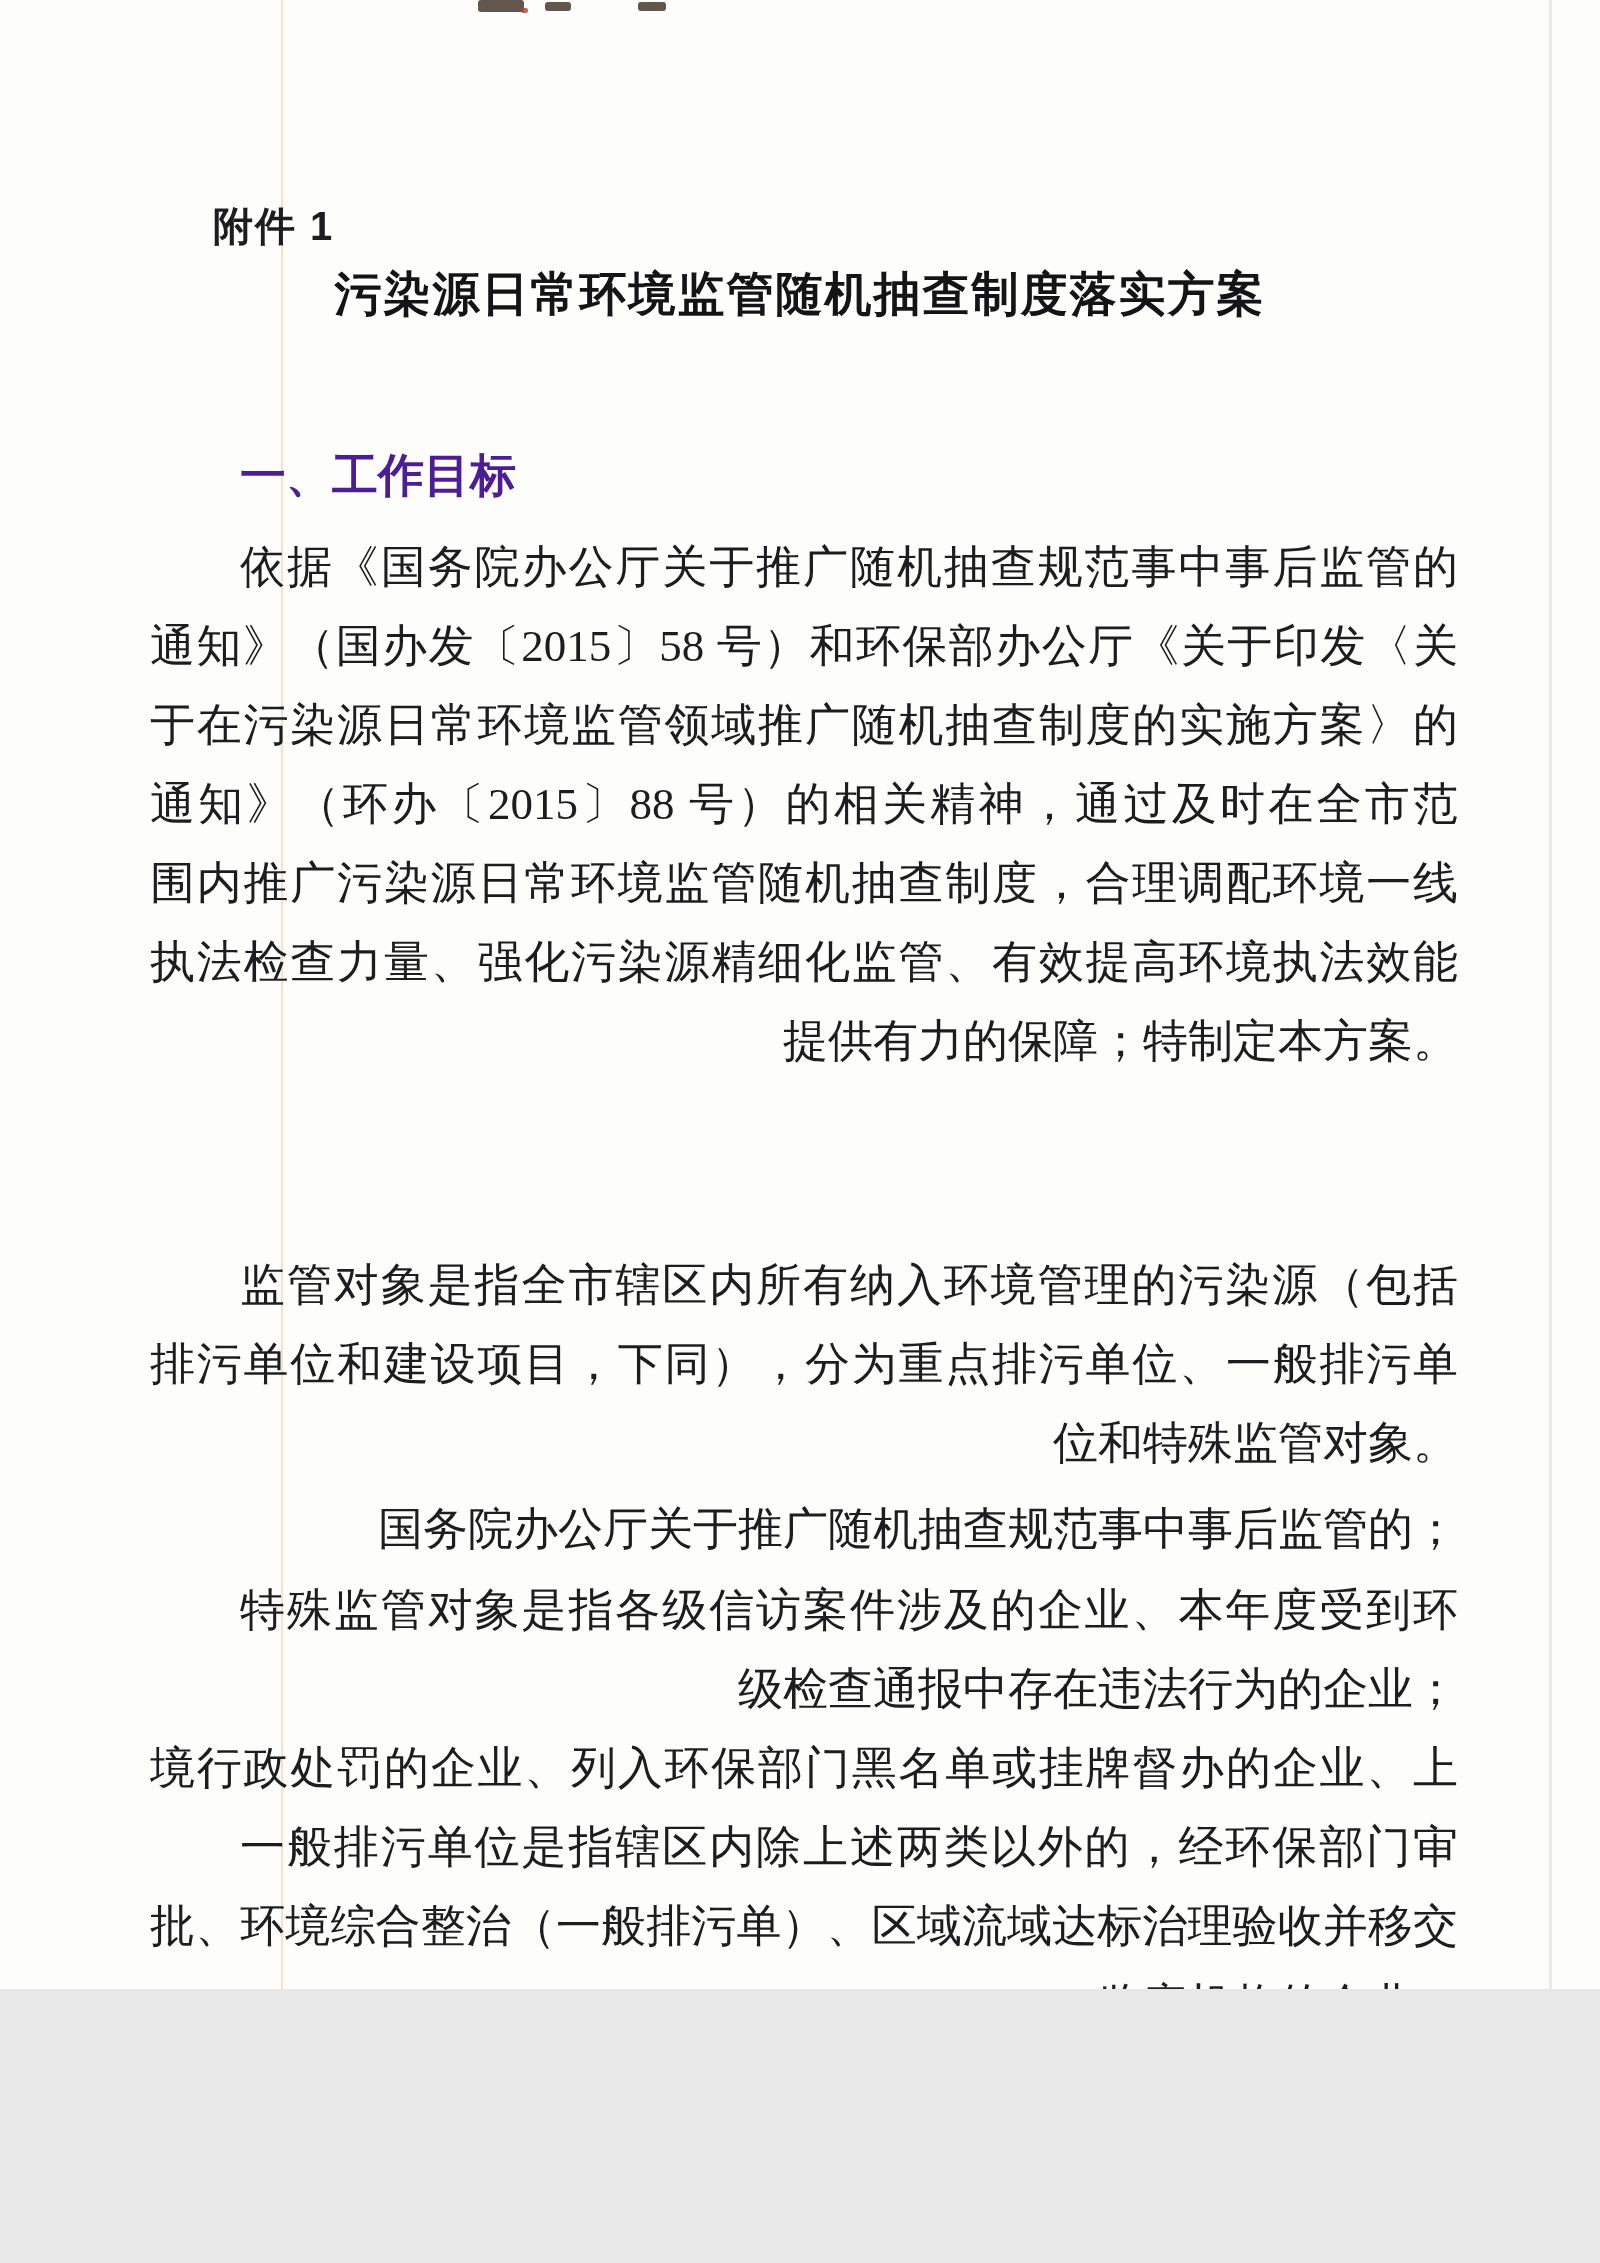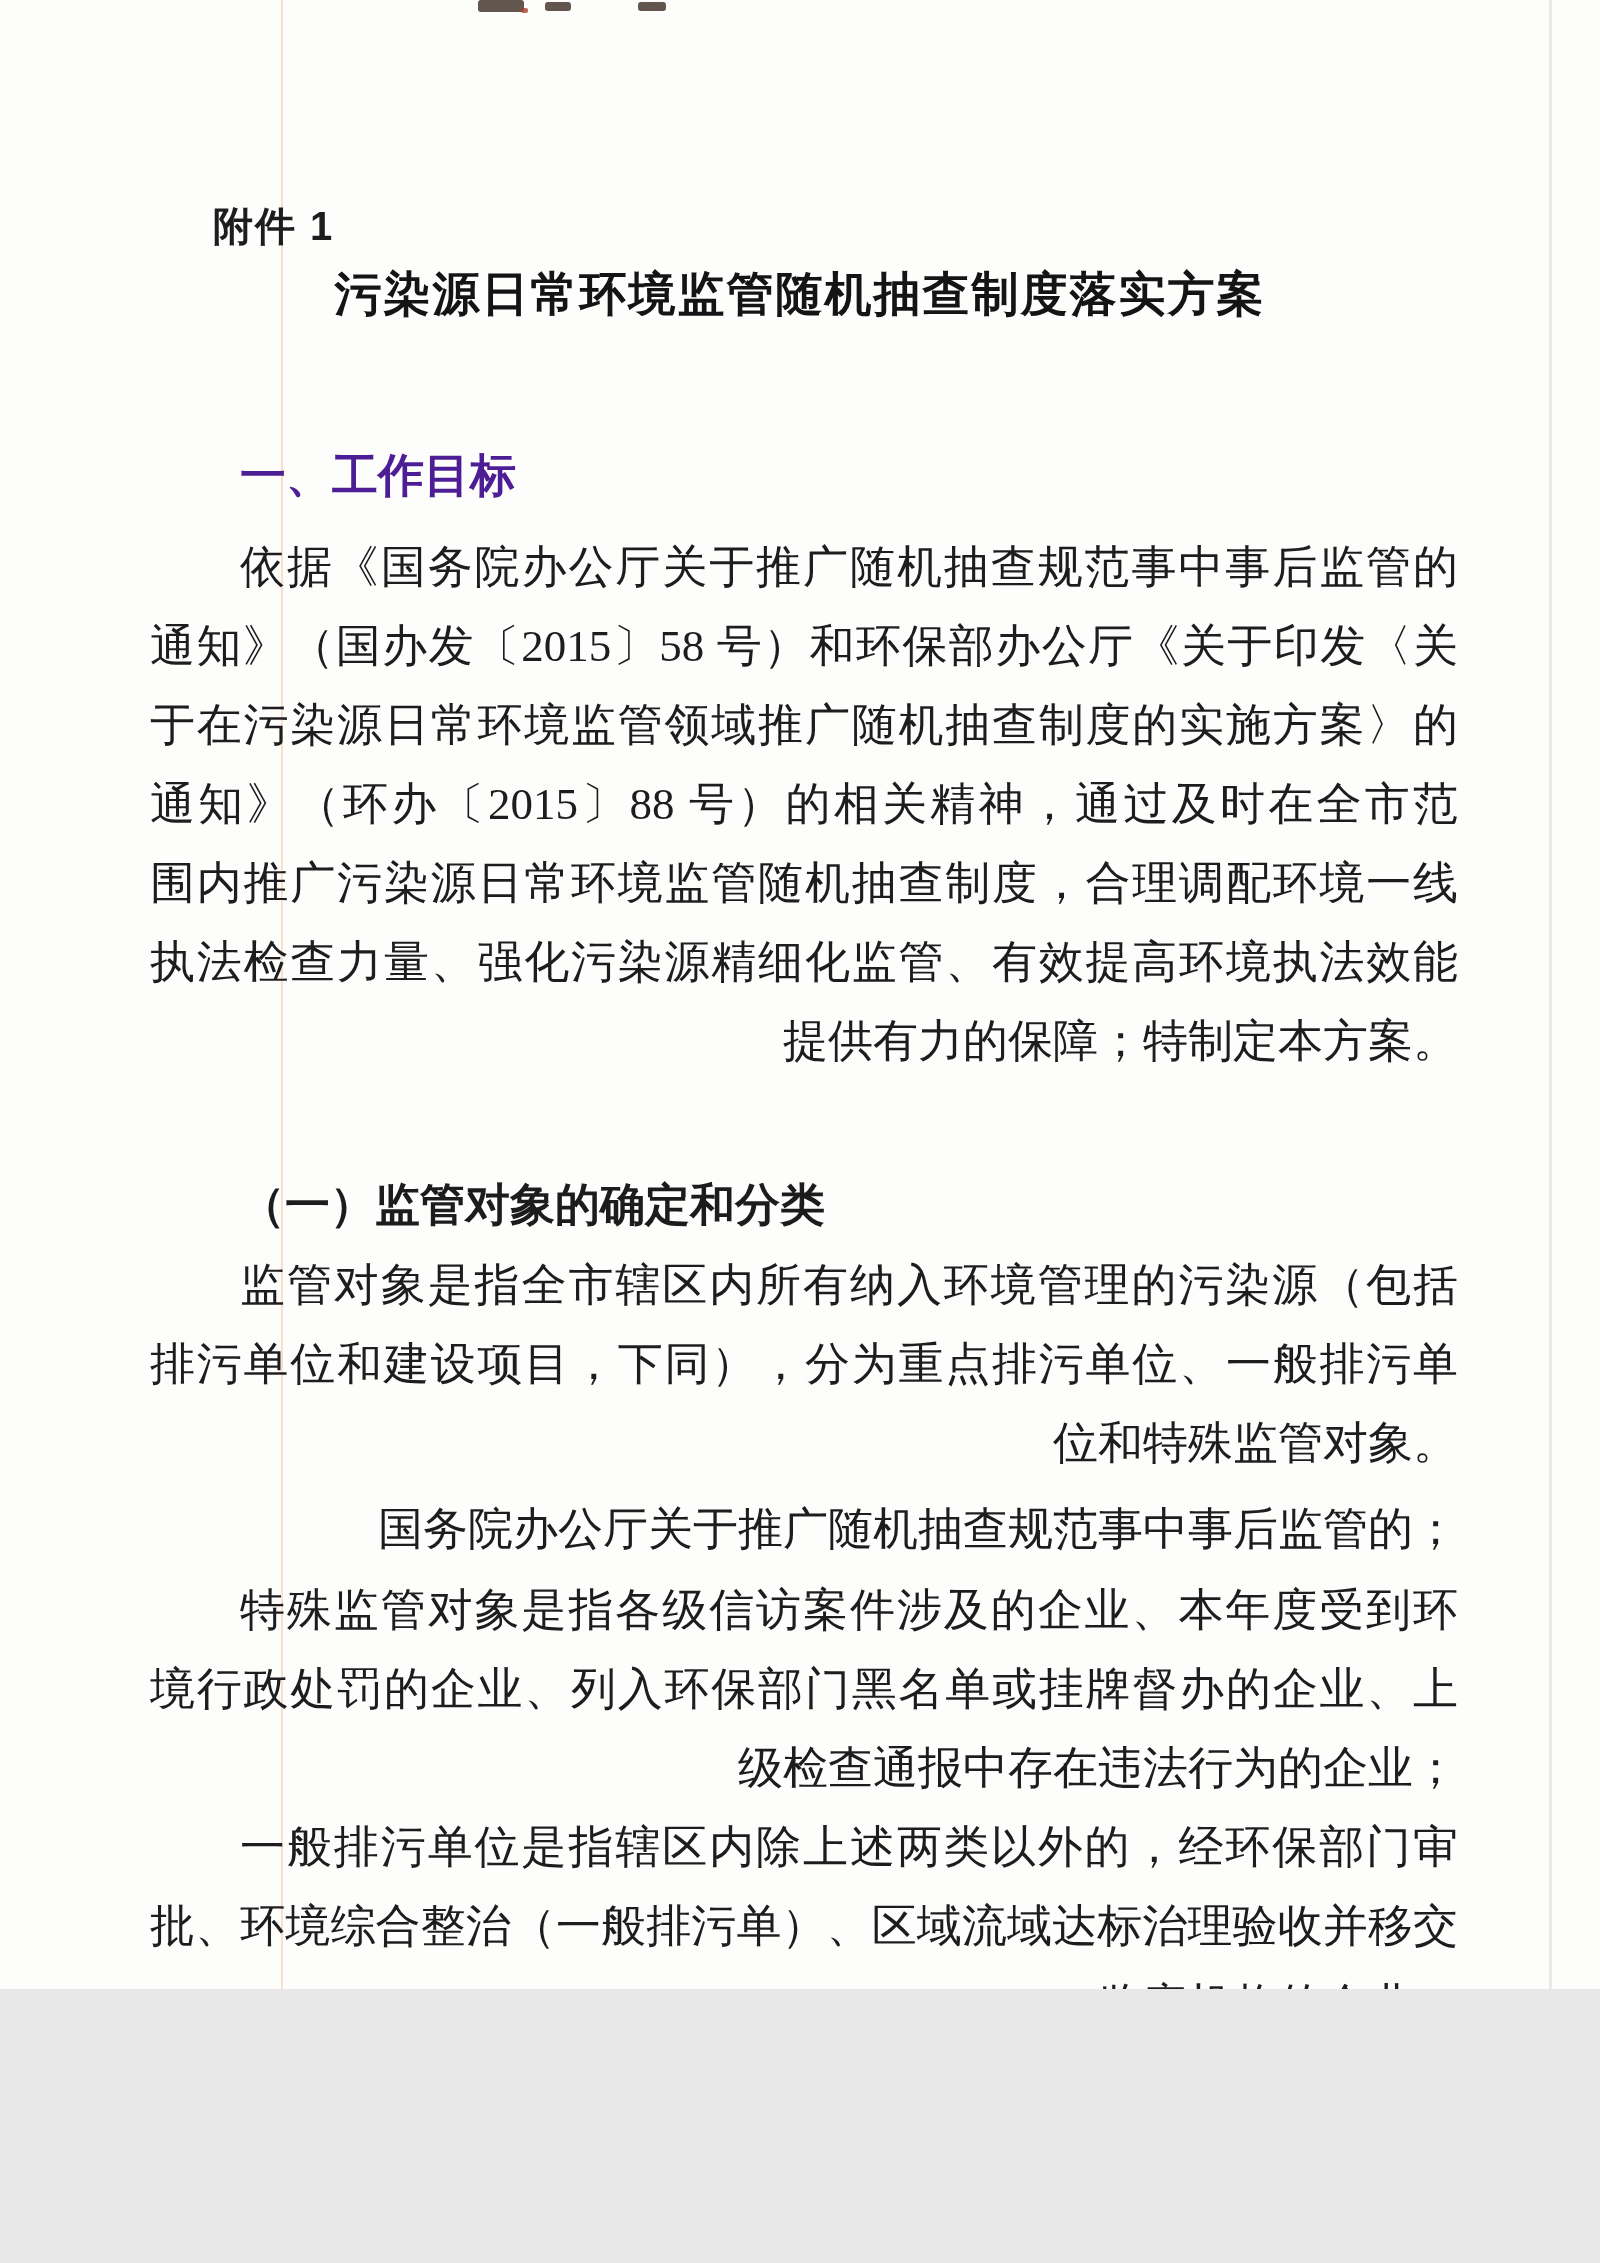--- a/index.html
+++ b/index.html
@@ -89,36 +89,35 @@
     <div class="line full indent">依据《国务院办公厅关于推广随机抽查规范事中事后监管的</div>
     <div class="line full">通知》（国办发〔2015〕58 号）和环保部办公厅《关于印发〈关</div>
     <div class="line full">于在污染源日常环境监管领域推广随机抽查制度的实施方案〉的</div>
     <div class="line full">通知》（环办〔2015〕88 号）的相关精神，通过及时在全市范</div>
     <div class="line full">围内推广污染源日常环境监管随机抽查制度，合理调配环境一线</div>
     <div class="line full">执法检查力量、强化污染源精细化监管、有效提高环境执法效能</div>
     <div class="line">提供有力的保障；特制定本方案。</div>
   </div>
 
 
-  <div class="subheading">（一）监管对象的确定和分类</div>
 
   <div class="para p-objects">
     <div class="line full indent">监管对象是指全市辖区内所有纳入环境管理的污染源（包括</div>
     <div class="line full">排污单位和建设项目，下同），分为重点排污单位、一般排污单</div>
     <div class="line">位和特殊监管对象。</div>
   </div>
 
   <div class="para p-key">
     <div class="line indent">国务院办公厅关于推广随机抽查规范事中事后监管的；</div>
   </div>
 
   <div class="para p-special">
     <div class="line full indent">特殊监管对象是指各级信访案件涉及的企业、本年度受到环</div>
+    <div class="line">级检查通报中存在违法行为的企业；</div>
     <div class="line full">境行政处罚的企业、列入环保部门黑名单或挂牌督办的企业、上</div>
-    <div class="line">级检查通报中存在违法行为的企业；</div>
   </div>
 
   <div class="para p-general">
     <div class="line full indent">一般排污单位是指辖区内除上述两类以外的，经环保部门审</div>
     <div class="line full">批、环境综合整治（一般排污单）、区域流域达标治理验收并移交</div>
     <div class="line">监察机构的企业。</div>
   </div>
 
   <div class="footer-page">— 3 —</div>
 

